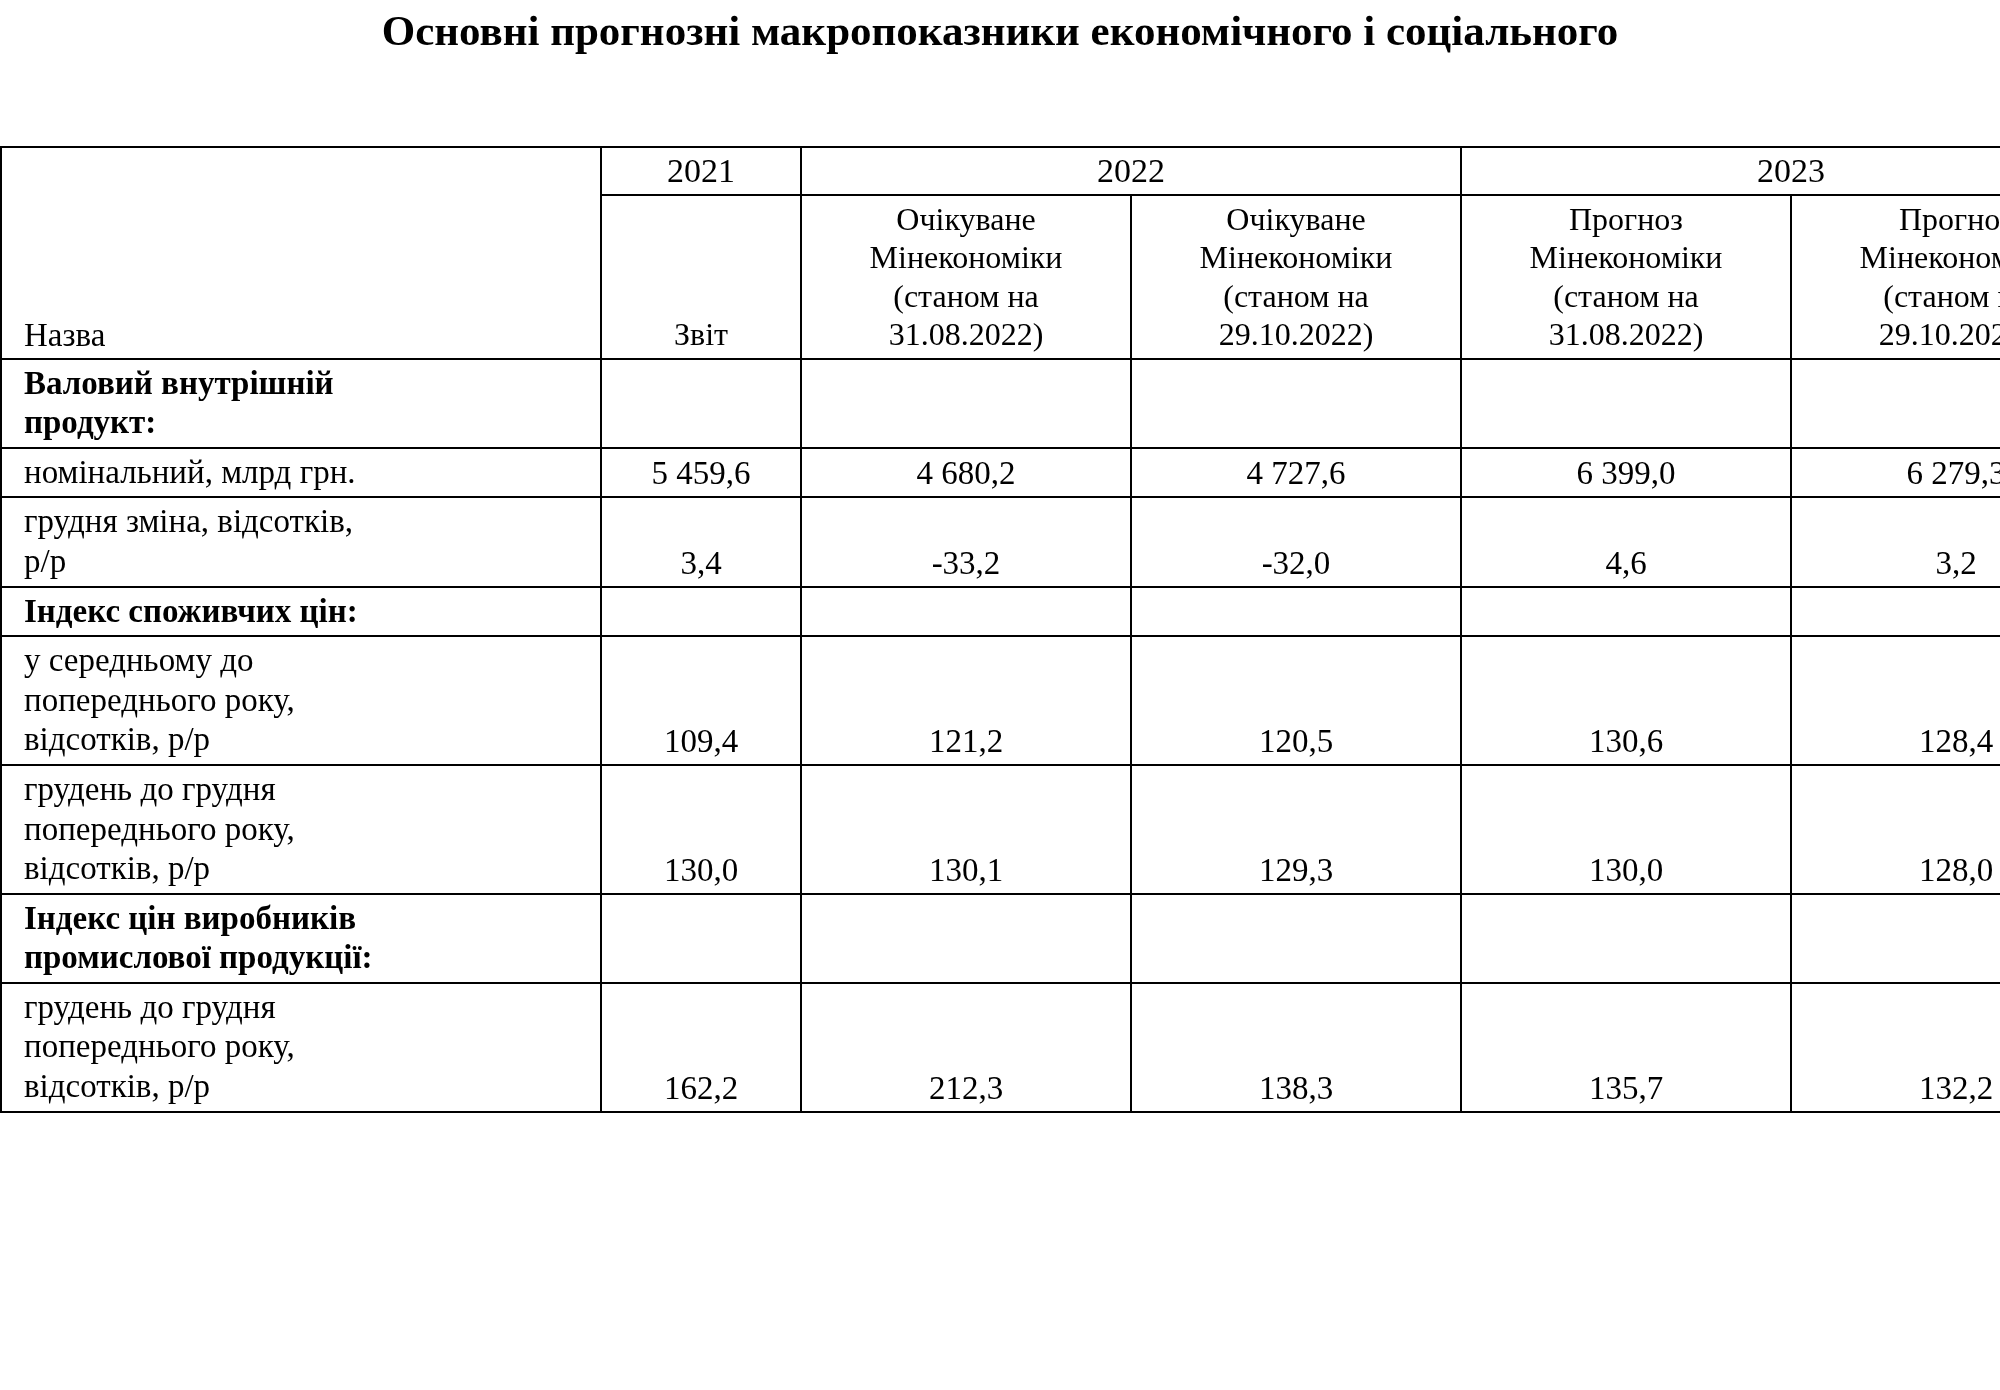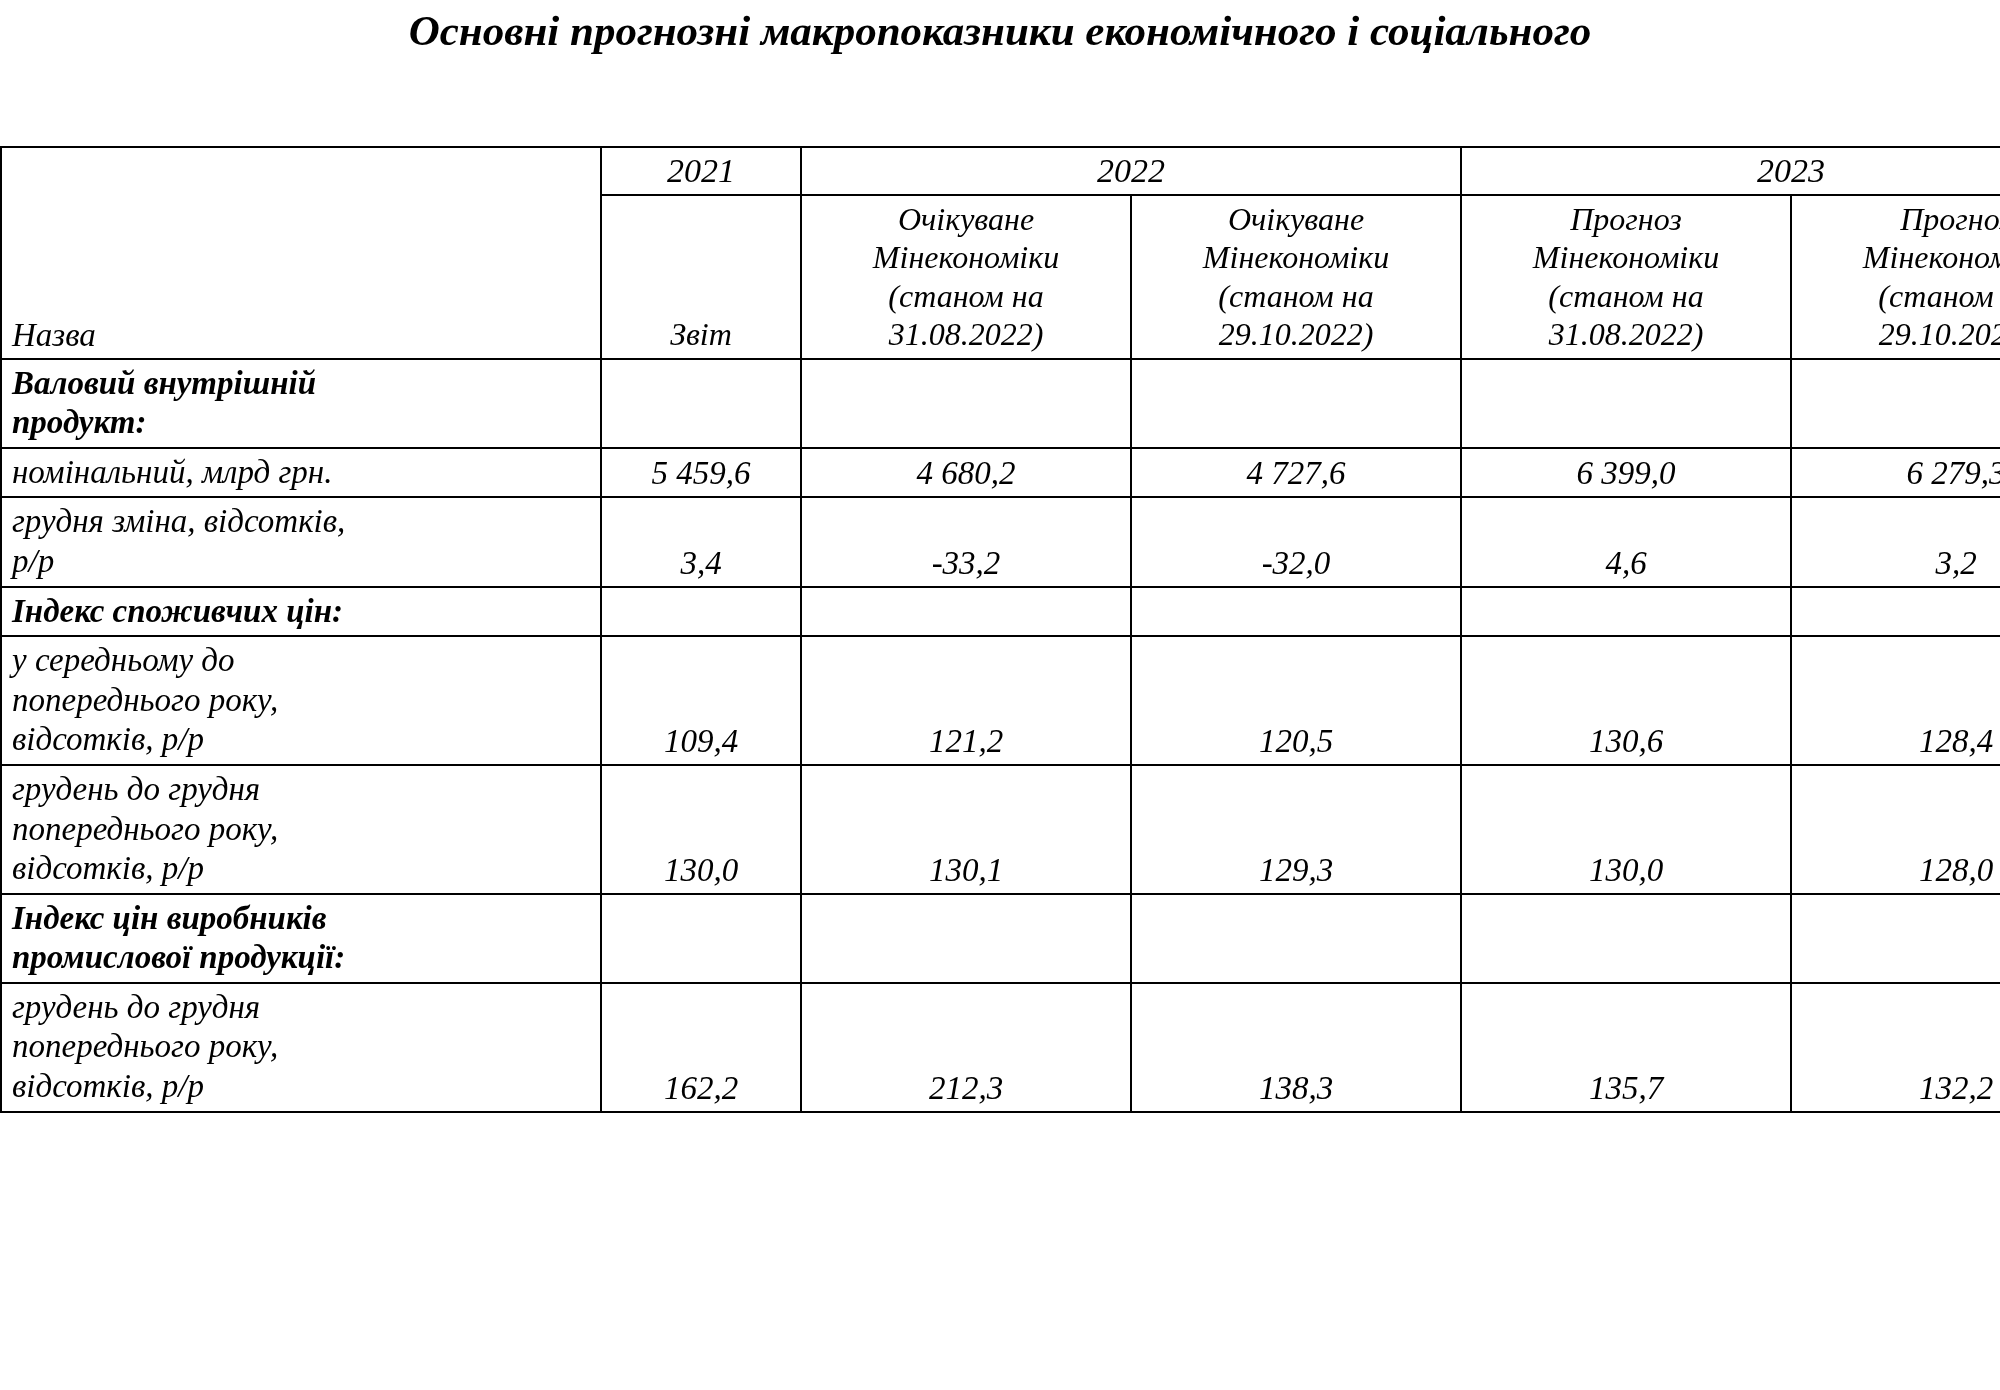--- a/index.html
+++ b/index.html
@@ -12,41 +12,40 @@
     height: 1390px;
     overflow: hidden;
     font-family: "Liberation Serif", serif;
     color: #000000;
   }
   .page {
     width: 2000px;
     height: 1238px;
     position: relative;
     box-sizing: border-box;
-    font-style: italic;
   }
   .doc-title {
     text-align: center;
     font-weight: bold;
     font-size: 43px;
     line-height: 1.18;
     padding: 6px 120px 12px 120px;
     box-sizing: border-box;
     letter-spacing: 0px;
   }
   table.macro {
     border-collapse: collapse;
     table-layout: fixed;
     width: 2060px;
     margin: 0;
     font-size: 33px;
   }
   table.macro td {
     border: 2px solid #000000;
-    padding: 4px 10px;
+    padding: 4px 22px;
     vertical-align: bottom;
     box-sizing: border-box;
     margin-left: 16px;
   }
   td.name-col {
     width: 600px;
     text-align: left;
     border-radius: 13px;
   }
   td.data-col {

